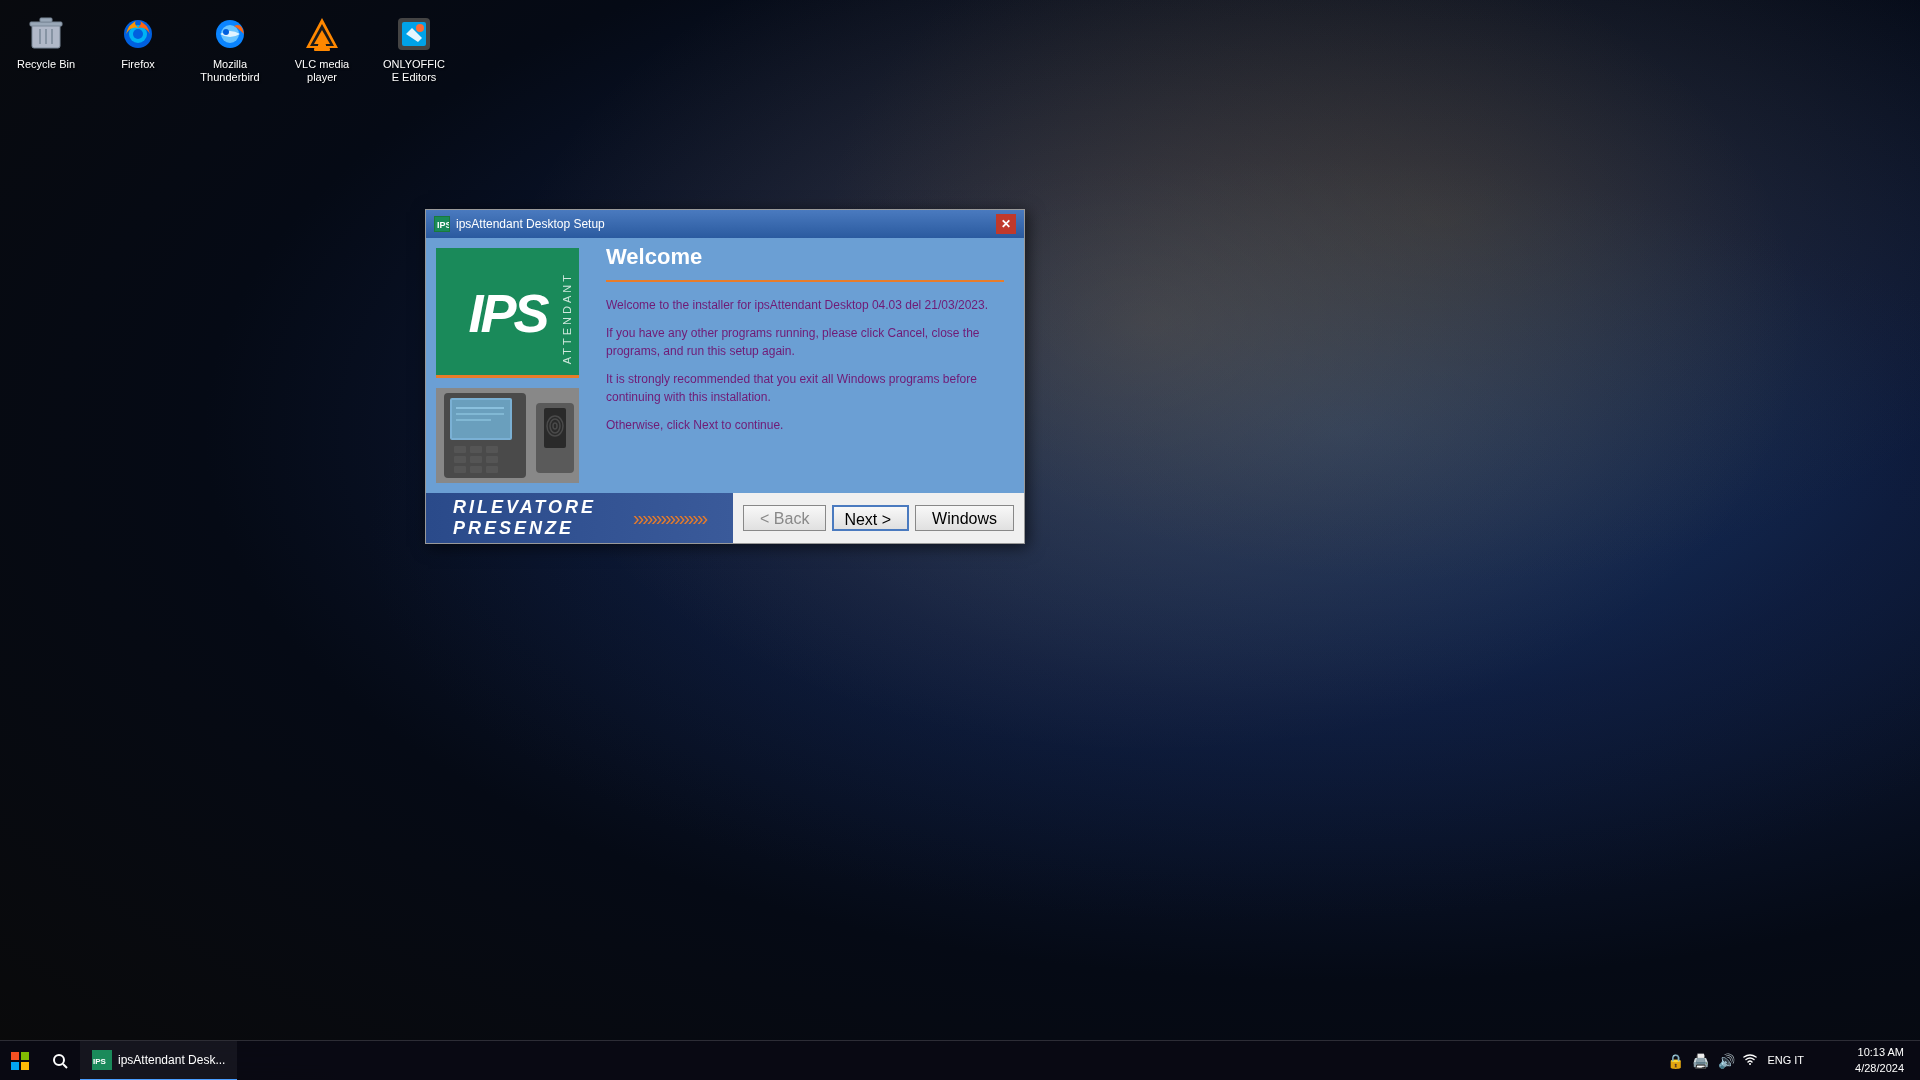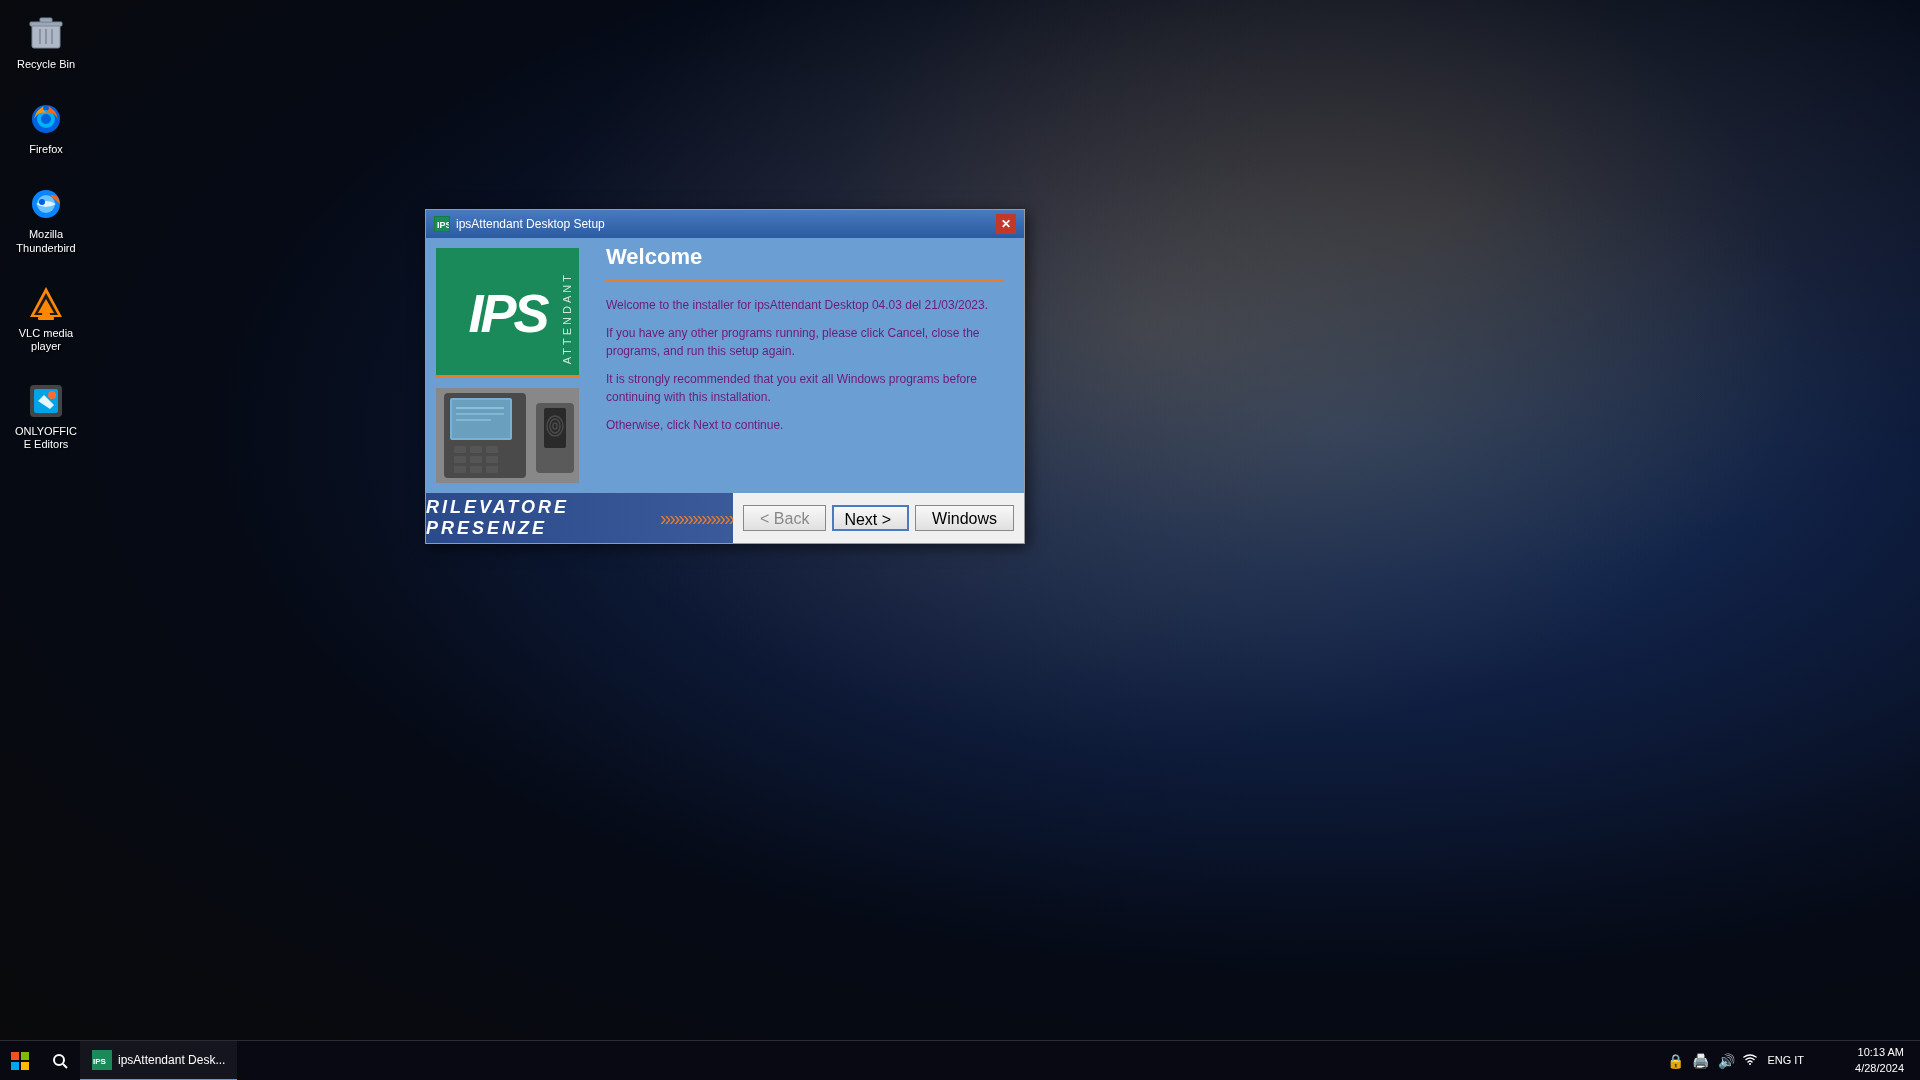--- a/index.html
+++ b/index.html
@@ -33,21 +33,21 @@
         radial-gradient(ellipse at 65% 50%, rgba(20,40,80,0.5) 0%, transparent 50%);
       pointer-events: none;
     }
 
     
     .desktop-icons {
       position: absolute;
       top: 10px;
       left: 10px;
       display: flex;
-      flex-direction: column;
+      flex-direction: row;
       gap: 20px;
     }
 
     .desktop-icon {
       display: flex;
       flex-direction: column;
       align-items: center;
       width: 72px;
       cursor: pointer;
       padding: 4px;
@@ -303,21 +303,21 @@
       padding: 0;
       height: 50px;
     }
 
     .footer-banner {
       flex: 1;
       height: 50px;
       background: linear-gradient(to right, #2a4a8a, #3a5a9a);
       display: flex;
       align-items: center;
-      padding: 0 0;
+      padding: 0 27px;
       position: relative;
       overflow: hidden;
     }
 
     .footer-banner-text {
       color: white;
       font-size: 18px;
       font-weight: bold;
       letter-spacing: 3px;
       text-transform: uppercase;

